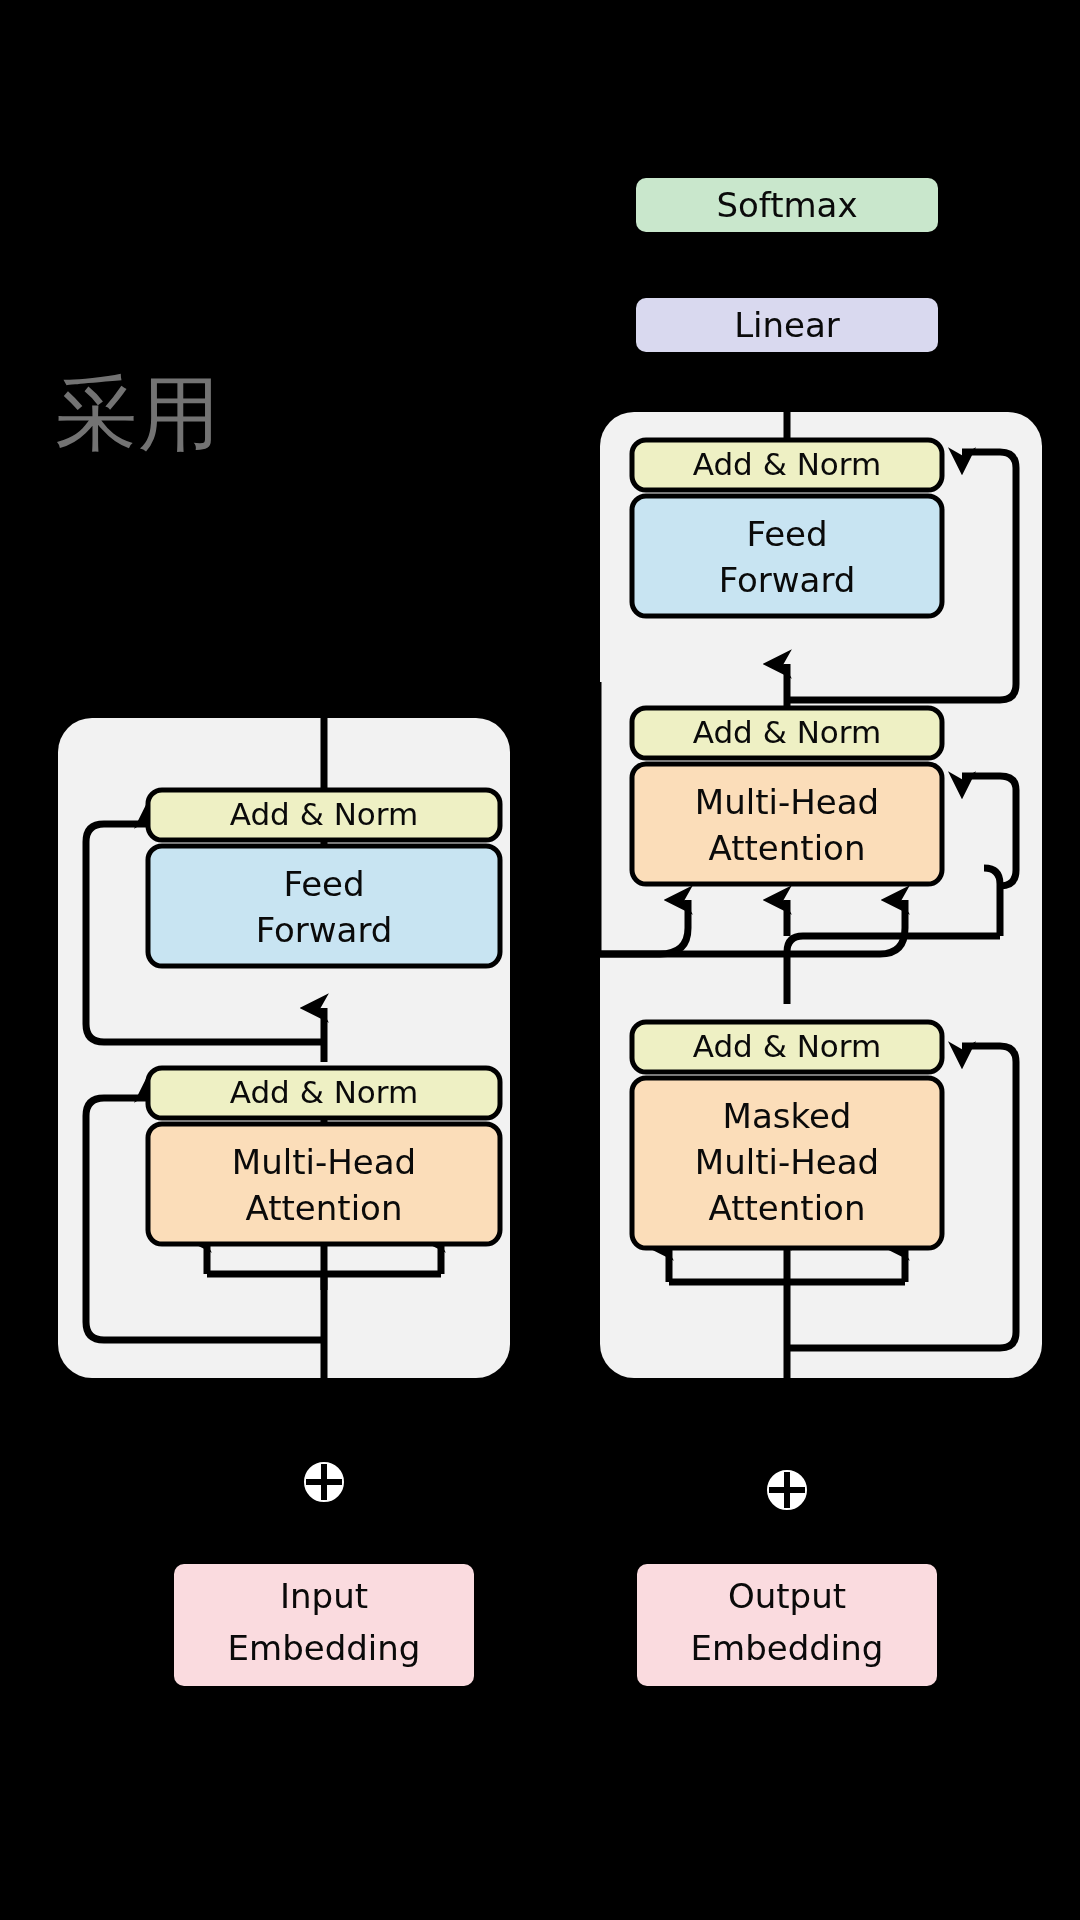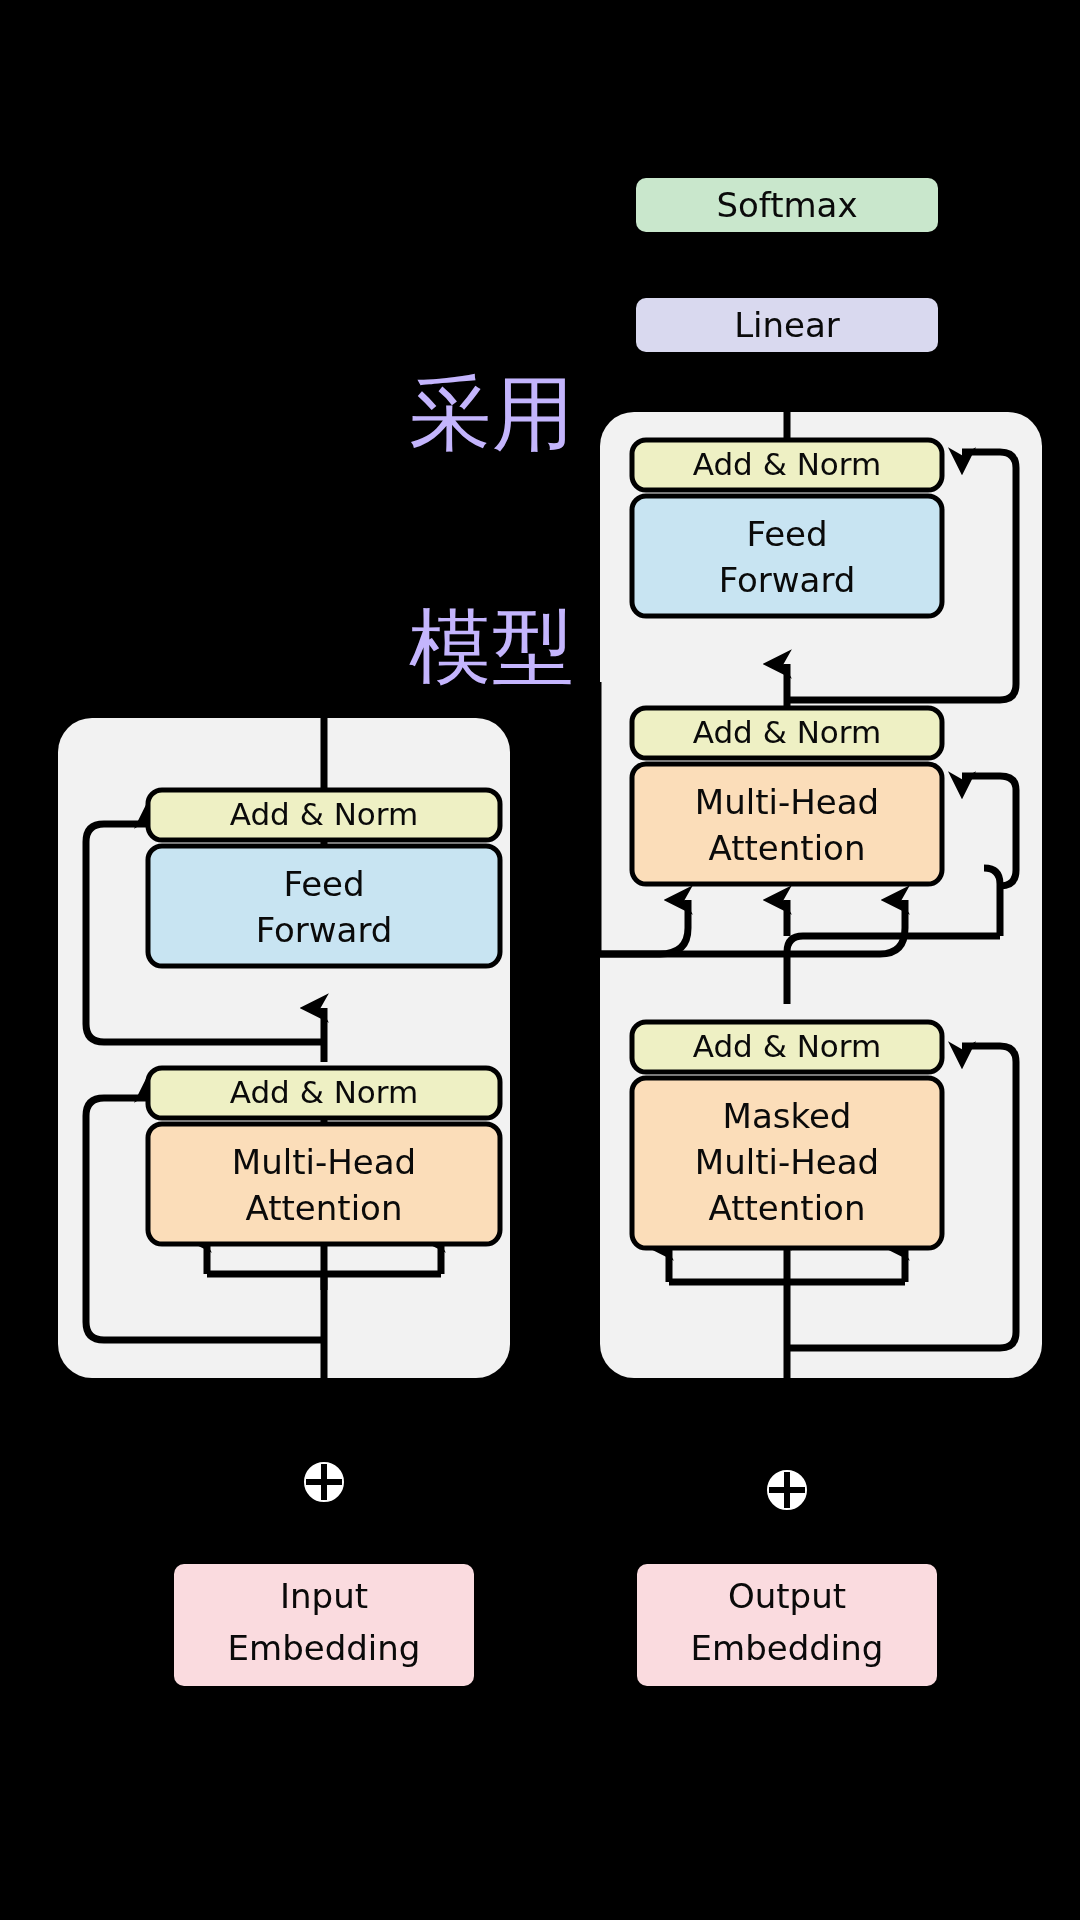--- a/index.html
+++ b/index.html
@@ -4,28 +4,27 @@
 <style>
   html,body{margin:0;padding:0;background:#000;}
   body{width:1080px;height:1920px;overflow:hidden;font-family:"DejaVu Sans",sans-serif;}
   #stage{position:relative;width:1080px;height:1920px;background:#000;}
   svg#diagram{position:absolute;left:0;top:0;width:1080px;height:1920px;display:block;}
   .cjk-title{
     position:absolute;
     left:55px;
     top:240px;
     width:520px;
-    color:#c4b5fd;
+    color:#737373;
     font-family:"DejaVu Sans",sans-serif;
     font-size:82px;
     line-height:1.42;
     font-weight:400;
     letter-spacing:1px;
     white-space:pre-line;
-    text-align:right;
   }
   .cjk-line{display:block;}
   text{font-family:"DejaVu Sans",sans-serif;fill:#0a0a0a;}
   .boxlabel{font-size:31px;text-anchor:middle;dominant-baseline:middle;}
   .boxlabel-lg{font-size:34px;text-anchor:middle;dominant-baseline:middle;}
   .panel{fill:#f2f2f2;stroke:none;}
   .nodebox{stroke:#000;stroke-width:5;}
   .wire{stroke:#000;stroke-width:7;fill:none;stroke-linecap:butt;stroke-linejoin:round;}
   .wire-thin{stroke:#000;stroke-width:6;fill:none;stroke-linecap:butt;stroke-linejoin:round;}
 </style>
@@ -154,16 +153,15 @@
     <circle cx="787" cy="1490" r="22" fill="#ffffff" stroke="#000" stroke-width="4"></circle>
     <path class="wire-thin" d="M769 1490 L805 1490 M787 1472 L787 1508"></path>
 
     <rect x="637" y="1564" rx="10" ry="10" width="300" height="122" fill="#fadbdf" stroke="none"></rect>
     <text class="boxlabel-lg" x="787" y="1598">Output</text>
     <text class="boxlabel-lg" x="787" y="1650">Embedding</text>
   </svg>
 
   <div class="cjk-title">
     <span class="cjk-line">采用</span>
-    <span class="cjk-line">模型</span>
   </div>
 
 </div>
 
 </body></html>

